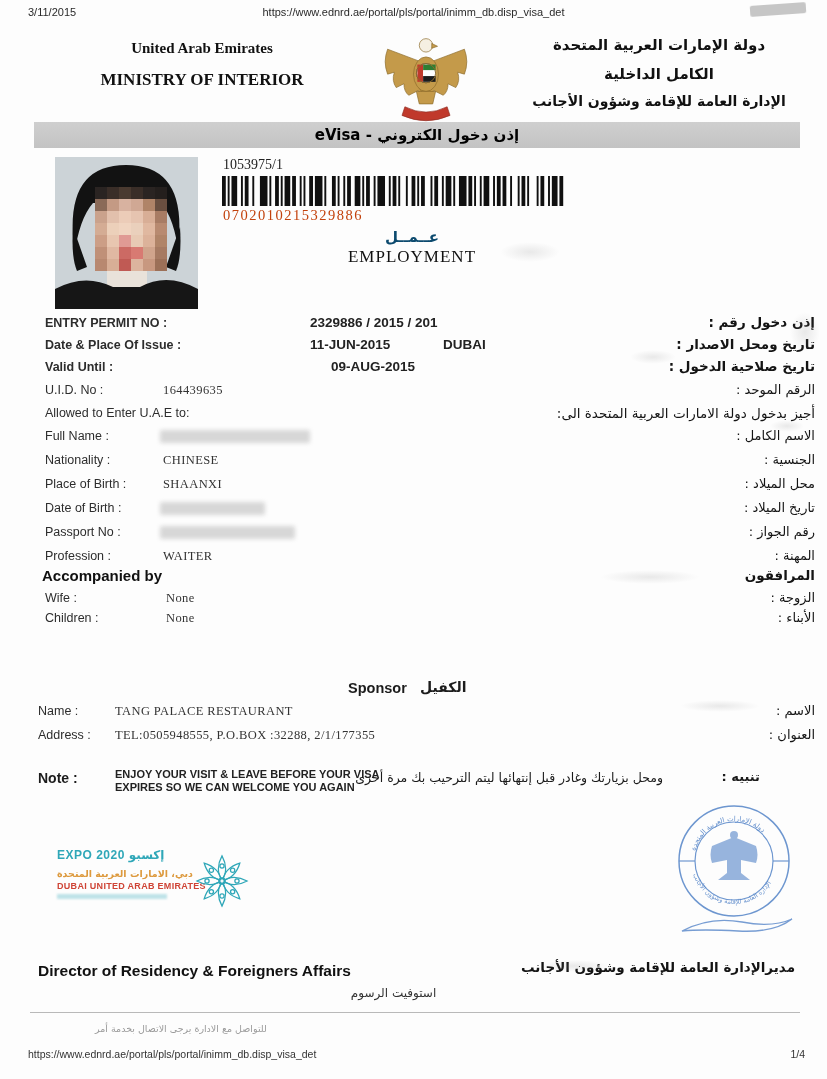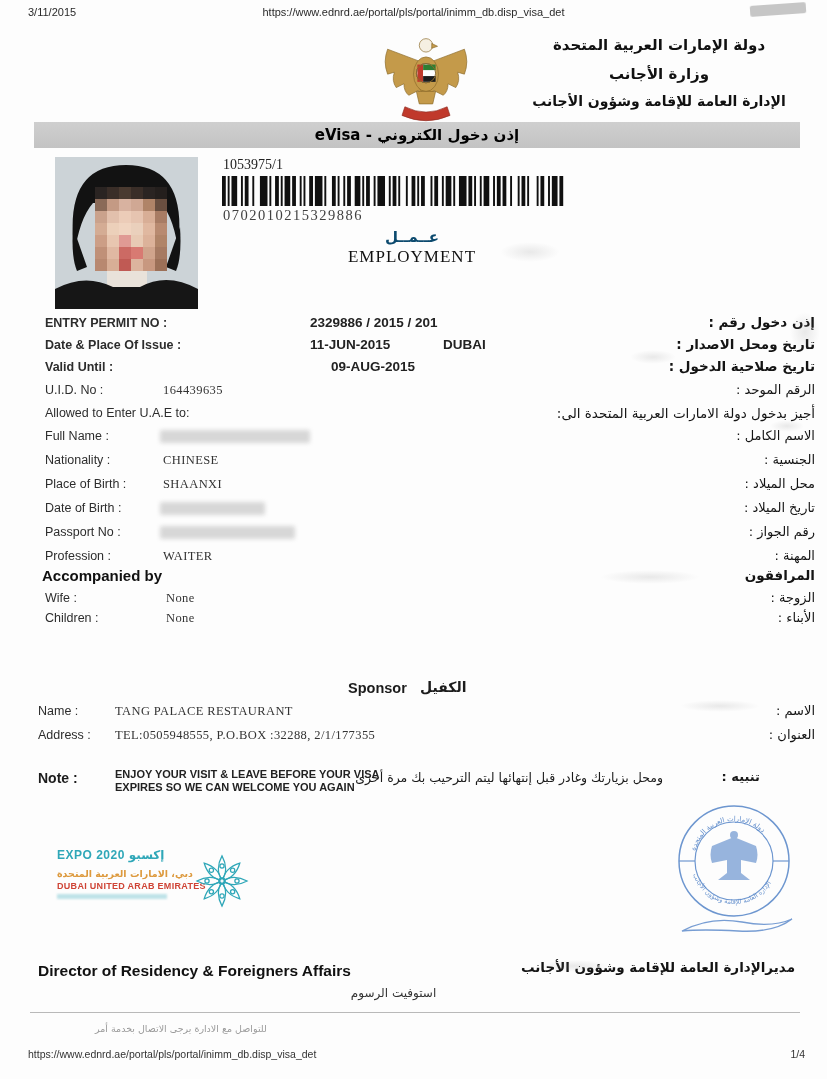--- a/index.html
+++ b/index.html
@@ -29,21 +29,21 @@
   .lh-ar .l3{font-size:14px;margin-top:10px;}
 
   .banner{left:34px;right:27px;top:122px;height:26px;background:linear-gradient(#cfcfcf,#c3c3c3);
     text-align:center;line-height:26px;font-weight:bold;font-size:15px;color:#000;}
 
   
   .photo{left:55px;top:157px;width:143px;height:152px;}
 
   .fileno{left:223px;top:157px;font-size:14px;color:#222;}
   .barcode{left:222px;top:176px;}
-  .barcodenum{left:223px;top:207px;font-size:14.5px;color:#404040;letter-spacing:1.5px;}
+  .barcodenum{left:223px;top:207px;font-size:14.5px;color:#c2410c;letter-spacing:1.5px;}
   .vtype-ar{left:252px;top:228px;width:320px;text-align:center;font-weight:bold;font-size:15px;color:#0c4a6e;}
   .vtype-en{left:252px;top:247px;width:320px;text-align:center;font-weight:normal;font-size:17px;letter-spacing:1px;color:#111;}
 
   
   .en-lbl{left:45px;font-size:12.5px;color:#2d2d2d;}
   .val-serif{left:163px;font-size:12.5px;color:#333;letter-spacing:.4px;}
   .val-bold{font-size:13.5px;font-weight:bold;color:#222;}
   .ar-lbl{right:12px;font-size:13px;color:#141414;}
   .ar-lbl.bold{font-size:13.5px;}
   .redact{position:absolute;background:#d7d7d7;filter:blur(2px);border-radius:2px;height:13px;}
@@ -73,24 +73,26 @@
   .streak{position:absolute;background:#9a9a9a;opacity:.55;transform:rotate(-4deg);border-radius:2px;filter:blur(.6px);}
 </style>
 </head>
 <body>
 
 <div class="abs hdr-date">3/11/2015</div>
 <div class="abs hdr-url">https://www.ednrd.ae/portal/pls/portal/inimm_db.disp_visa_det</div>
 <div class="streak" style="left:750px;top:4px;width:56px;height:11px;"></div>
 
 <div class="abs lh-en">
+  <div class="l1">United Arab Emirates</div>
+  <div class="l2">MINISTRY OF INTERIOR</div>
 </div>
 <div class="abs lh-ar ar">
   <div class="l1">دولة الإمارات العربية المتحدة</div>
-  <div class="l2">وزارة الأجانب</div>
+  <div class="l2">الكامل الداخلية</div>
   <div class="l3">الإدارة العامة للإقامة وشؤون الأجانب</div>
 </div>
 
 <svg class="abs" style="left:378px;top:30px" width="96" height="96" viewBox="0 0 100 100">
   <g stroke="#8a6a2a" stroke-width=".7">
     <path d="M47,34 L10,20 q-5,13 0,26 l7,-2 q-3,9 2,16 l8,-4 q0,8 5,12 l10,-5 q2,7 6,9 l9,-11 z" fill="#c49a4a"></path>
     <path d="M53,34 L90,20 q5,13 0,26 l-7,-2 q3,9 -2,16 l-8,-4 q0,8 -5,12 l-10,-5 q-2,7 -6,9 l-9,-11 z" fill="#c49a4a"></path>
     <circle cx="50" cy="16" r="7" fill="#f5efe2"></circle>
     <path d="M56,14 l6,3 -6,2 z" fill="#c49a4a"></path>
     <ellipse cx="50" cy="46" rx="13" ry="18" fill="#c49a4a"></ellipse>

